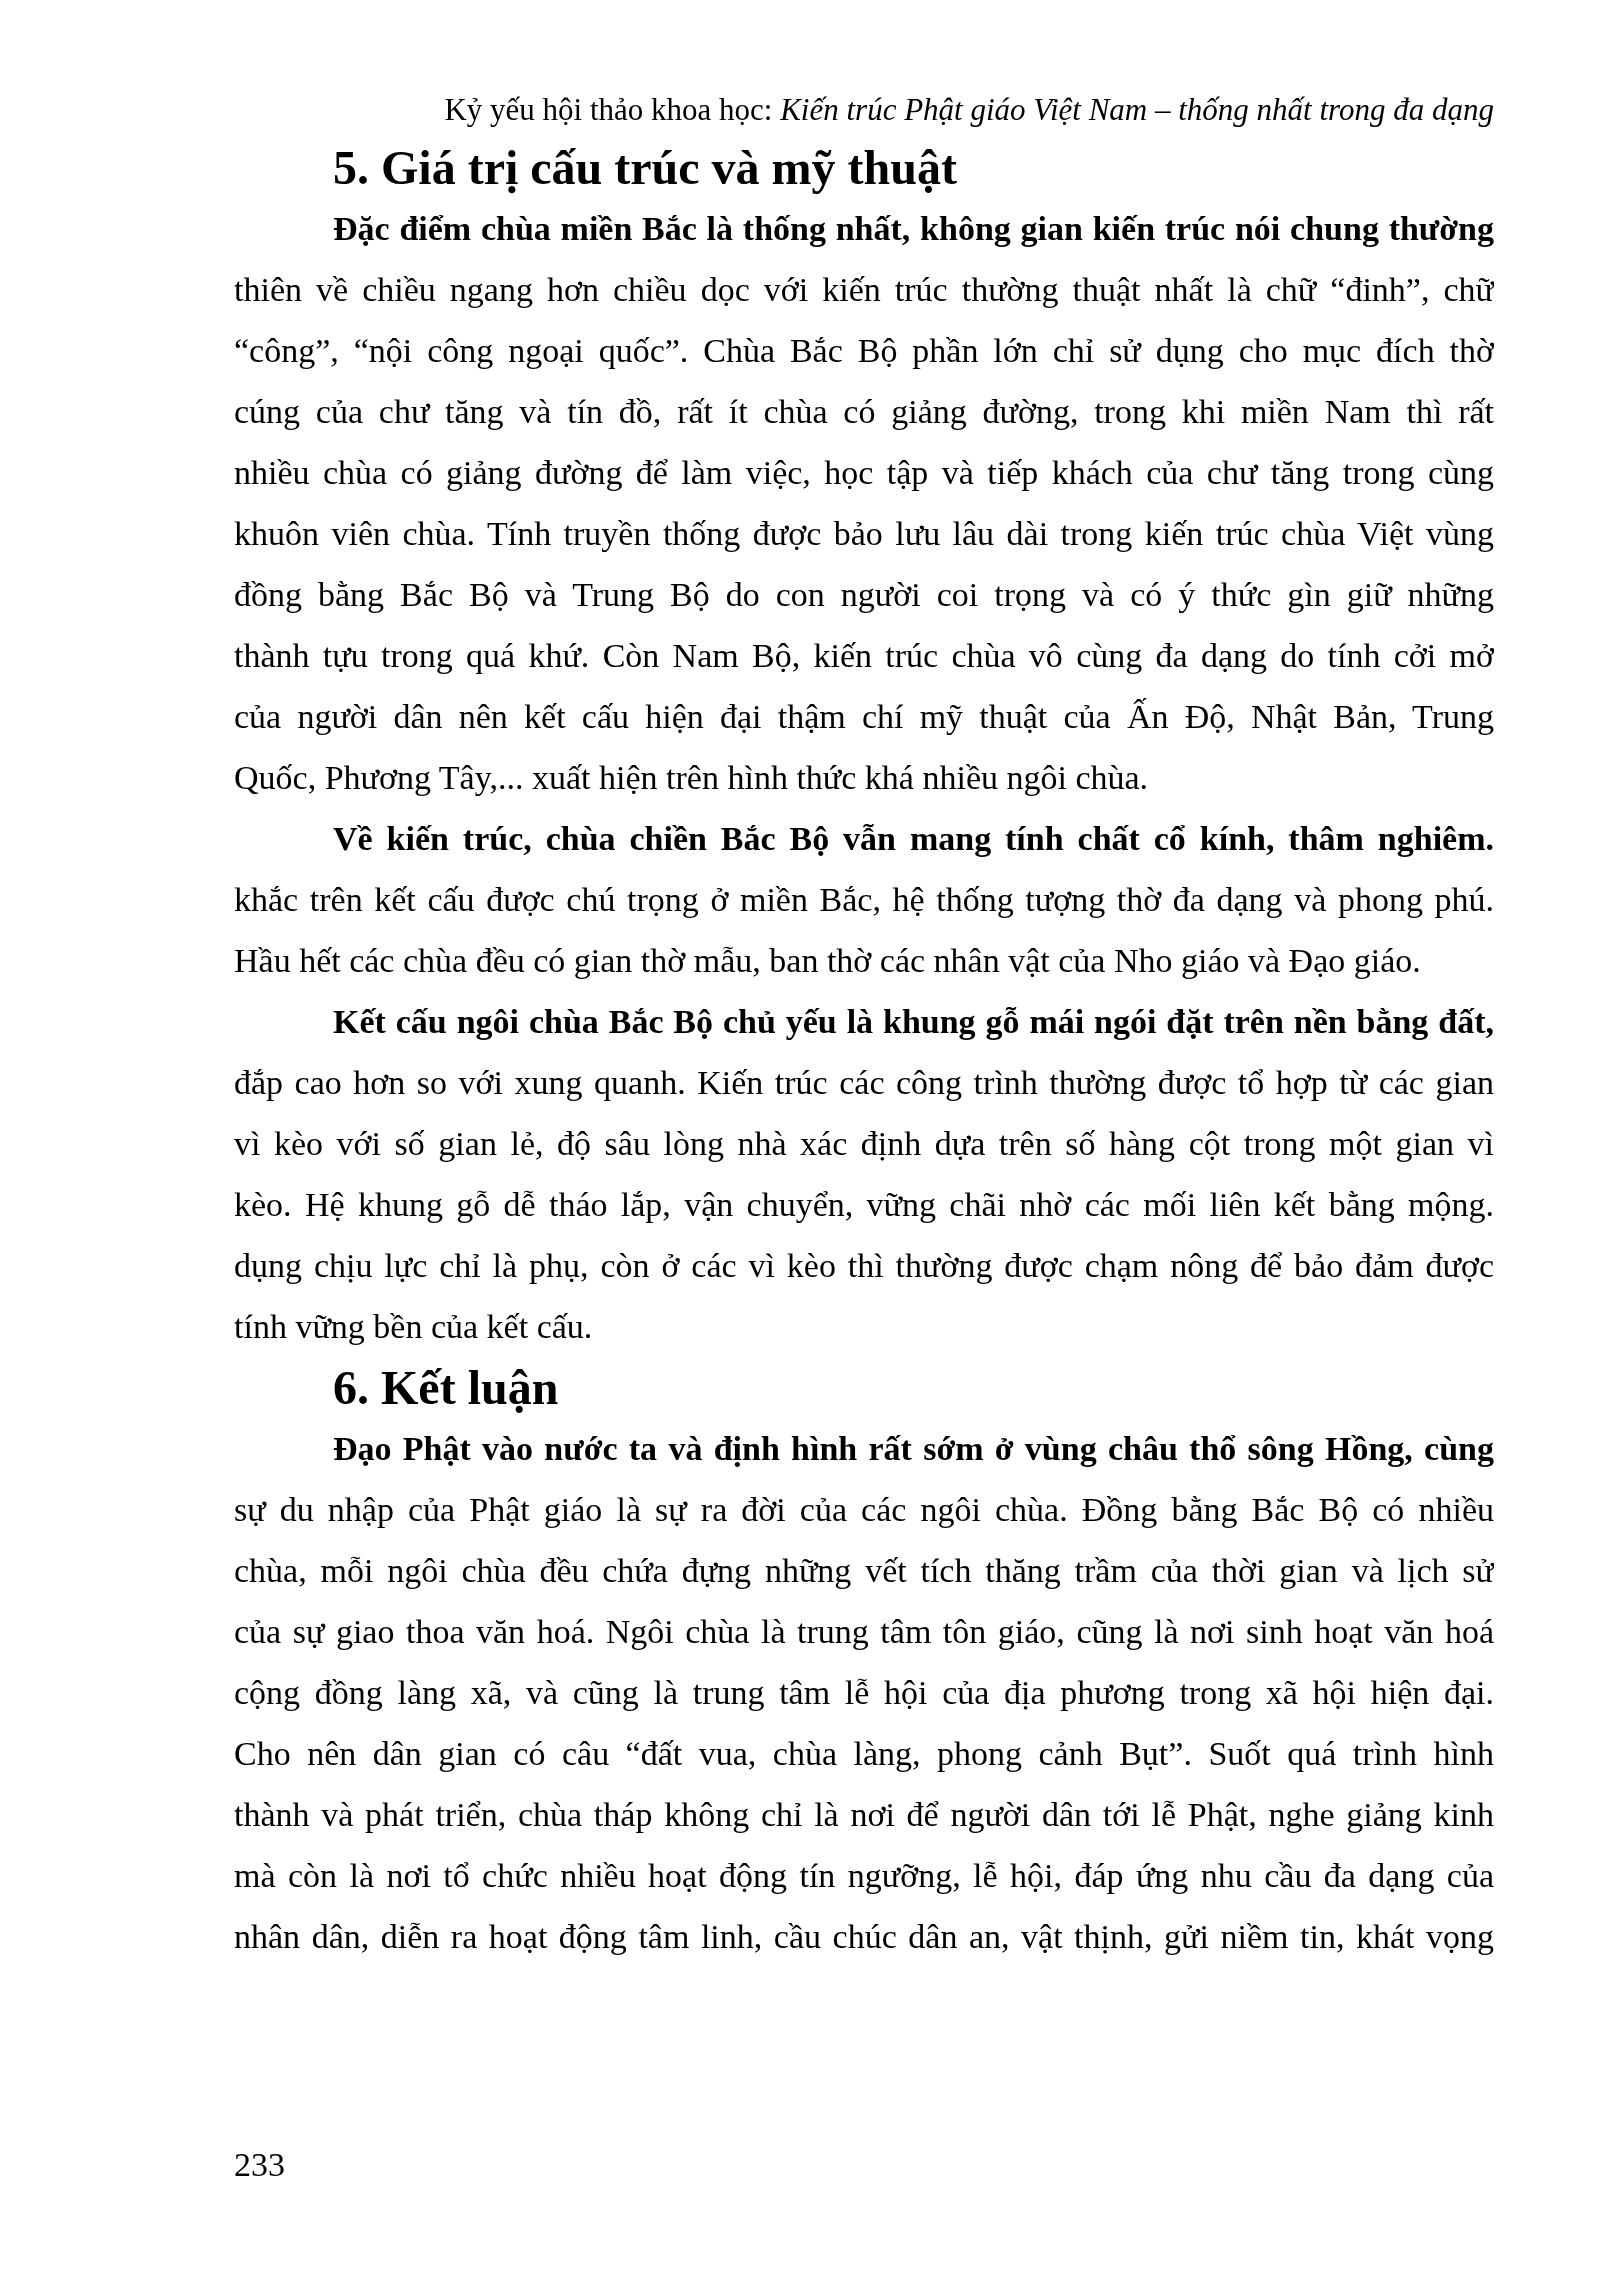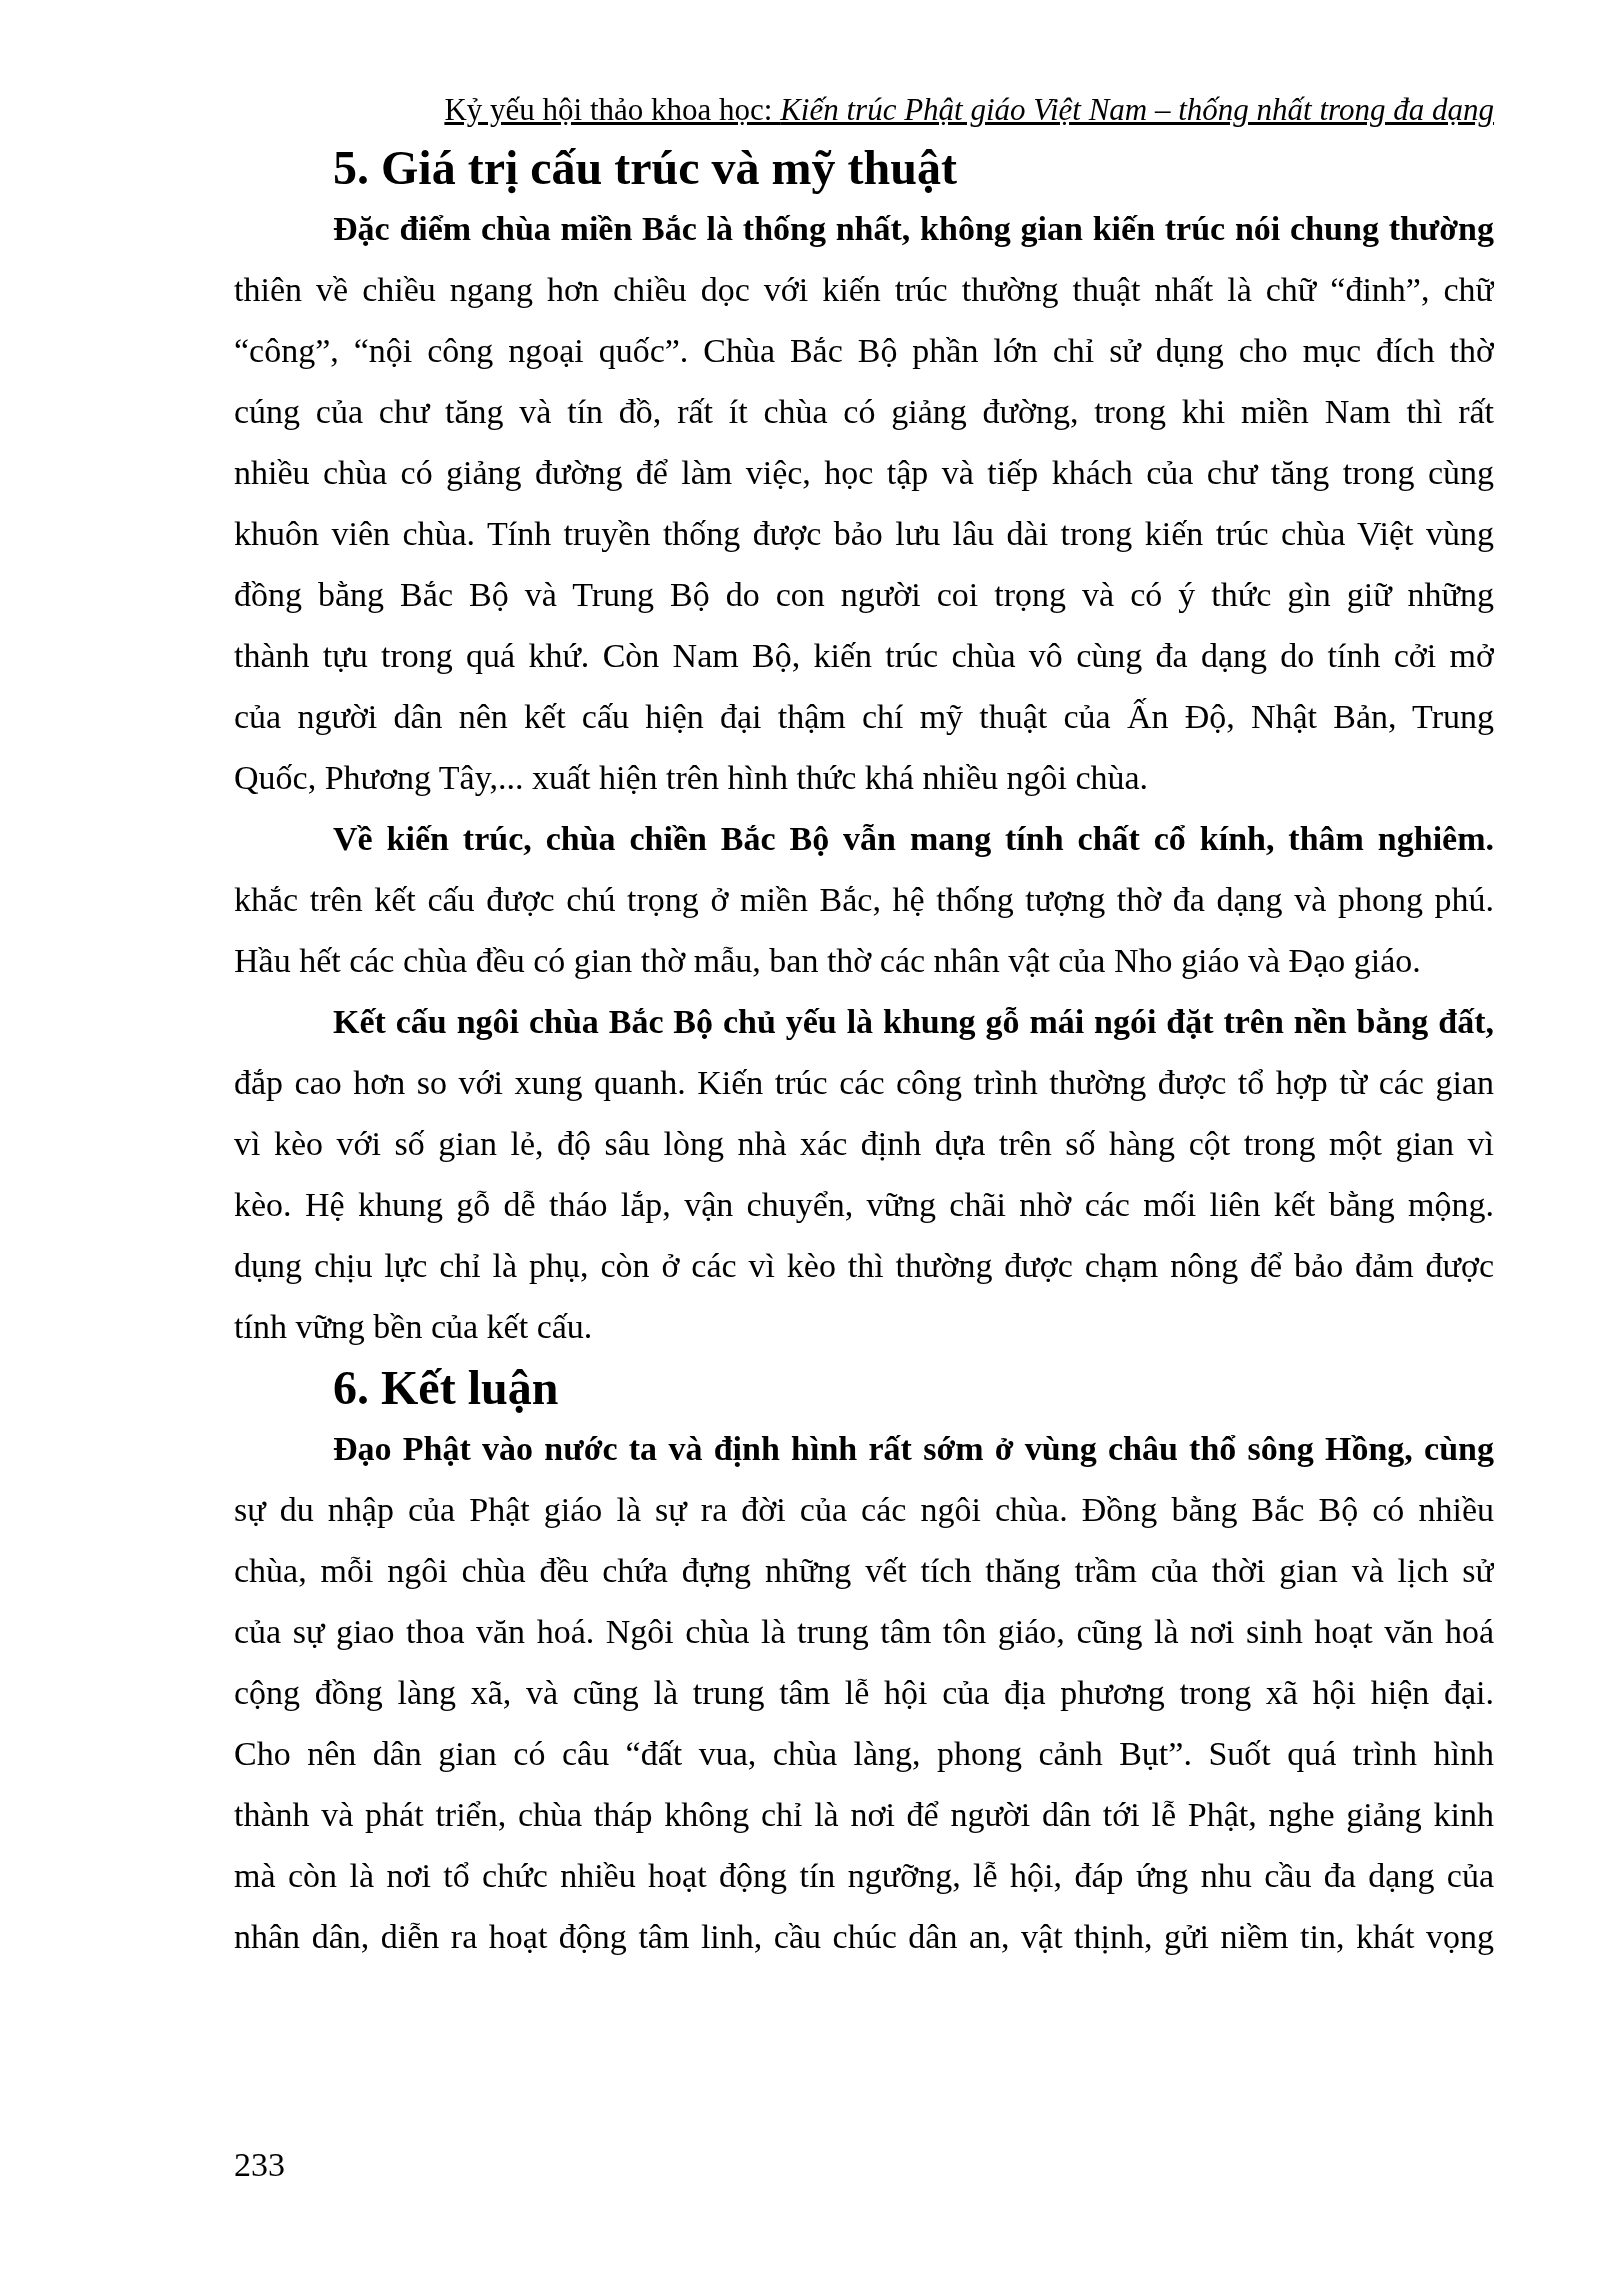--- a/index.html
+++ b/index.html
@@ -18,21 +18,20 @@
   }
   .running-header {
     position: absolute;
     left: 234px;
     top: 90px;
     width: 1260px;
     text-align: right;
     font-size: 31px;
     line-height: 39px;
     white-space: nowrap;
-    text-decoration: underline;
   }
   .running-header .hdr-italic {
     font-style: italic;
   }
   .content {
     position: absolute;
     left: 234px;
     top: 137px;
     width: 1260px;
     font-size: 34px;

